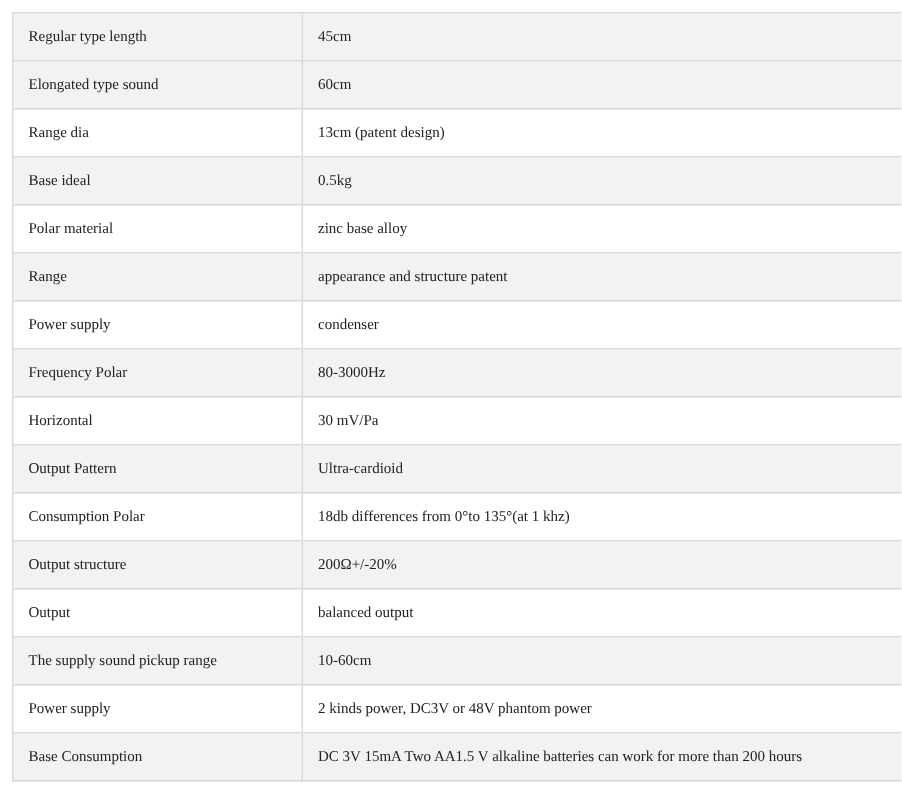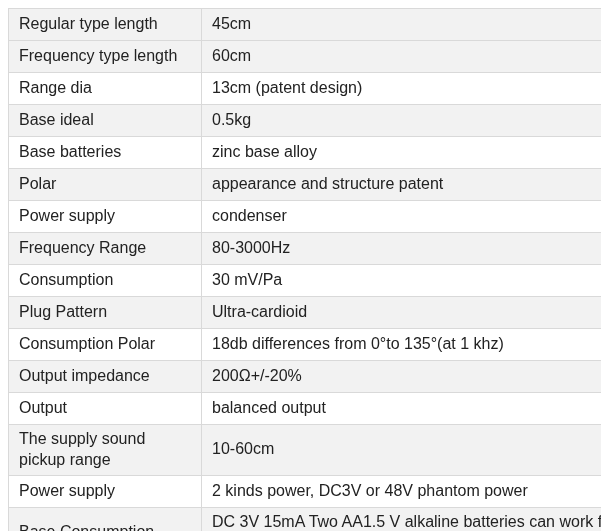--- a/index.html
+++ b/index.html
@@ -18,25 +18,26 @@
     border-collapse: collapse;
     width: 585px;
     margin: 8px 0 0 8px;
     table-layout: fixed;
   }
   .spec-table tr {
     height: 32px;
   }
   .spec-table td {
     border: 1px solid #d9d9d9;
-    font-size: 16px;
+    font-size: 10px;
     line-height: 1.3;
     padding: 4px 10px;
     vertical-align: middle;
     background: #ffffff;
+    font-family: Liberation Serif, serif;
   }
   .spec-table tr.alt td {
     background: #f2f2f2;
   }
   .spec-table td.label {
     width: 172px;
   }
   .spec-table td.value {
     width: 411px;
   }
@@ -44,61 +45,61 @@
 </head>
 <body>
 
 <table class="spec-table">
   <tbody>
     <tr class="alt">
       <td class="label">Regular type length</td>
       <td class="value">45cm</td>
     </tr>
     <tr class="alt">
-      <td class="label">Frequency type length</td>
+      <td class="label">Elongated type sound</td>
       <td class="value">60cm</td>
     </tr>
     <tr>
       <td class="label">Range dia</td>
       <td class="value">13cm (patent design)</td>
     </tr>
     <tr class="alt">
       <td class="label">Base ideal</td>
       <td class="value">0.5kg</td>
     </tr>
     <tr>
-      <td class="label">Base batteries</td>
+      <td class="label">Polar material</td>
       <td class="value">zinc base alloy</td>
     </tr>
     <tr class="alt">
-      <td class="label">Polar</td>
+      <td class="label">Range</td>
       <td class="value">appearance and structure patent</td>
     </tr>
     <tr>
       <td class="label">Power supply</td>
       <td class="value">condenser</td>
     </tr>
     <tr class="alt">
-      <td class="label">Frequency Range</td>
+      <td class="label">Frequency Polar</td>
       <td class="value">80-3000Hz</td>
     </tr>
     <tr>
-      <td class="label">Consumption</td>
+      <td class="label">Horizontal</td>
       <td class="value">30 mV/Pa</td>
     </tr>
     <tr class="alt">
-      <td class="label">Plug Pattern</td>
+      <td class="label">Output Pattern</td>
       <td class="value">Ultra-cardioid</td>
     </tr>
     <tr>
       <td class="label">Consumption Polar</td>
       <td class="value">18db differences from 0°to 135°(at 1 khz)</td>
     </tr>
     <tr class="alt">
-      <td class="label">Output impedance</td>
+      <td class="label">Output structure</td>
       <td class="value">200Ω+/-20%</td>
     </tr>
     <tr>
       <td class="label">Output</td>
       <td class="value">balanced output</td>
     </tr>
     <tr class="alt">
       <td class="label">The supply sound pickup range</td>
       <td class="value">10-60cm</td>
     </tr>

